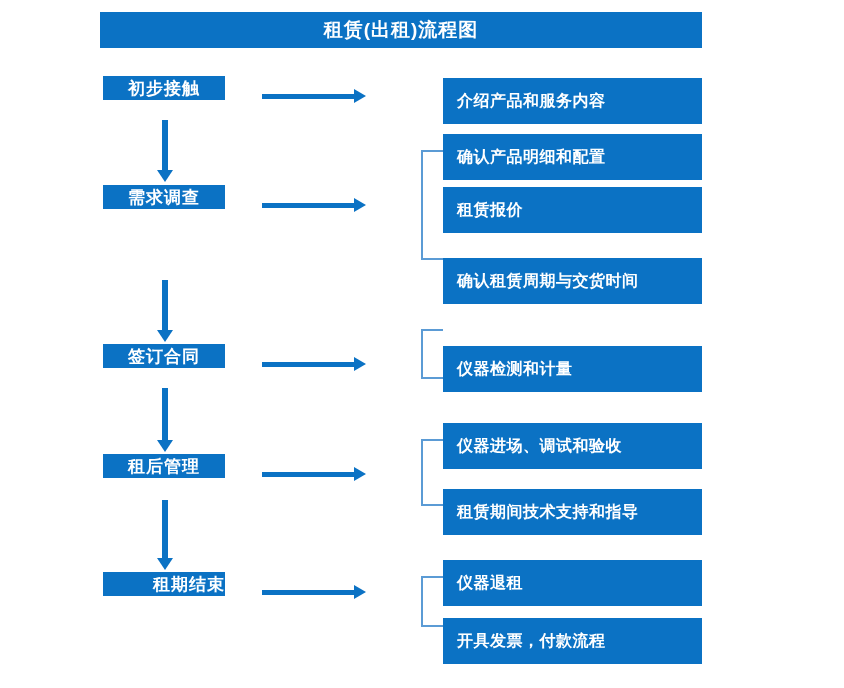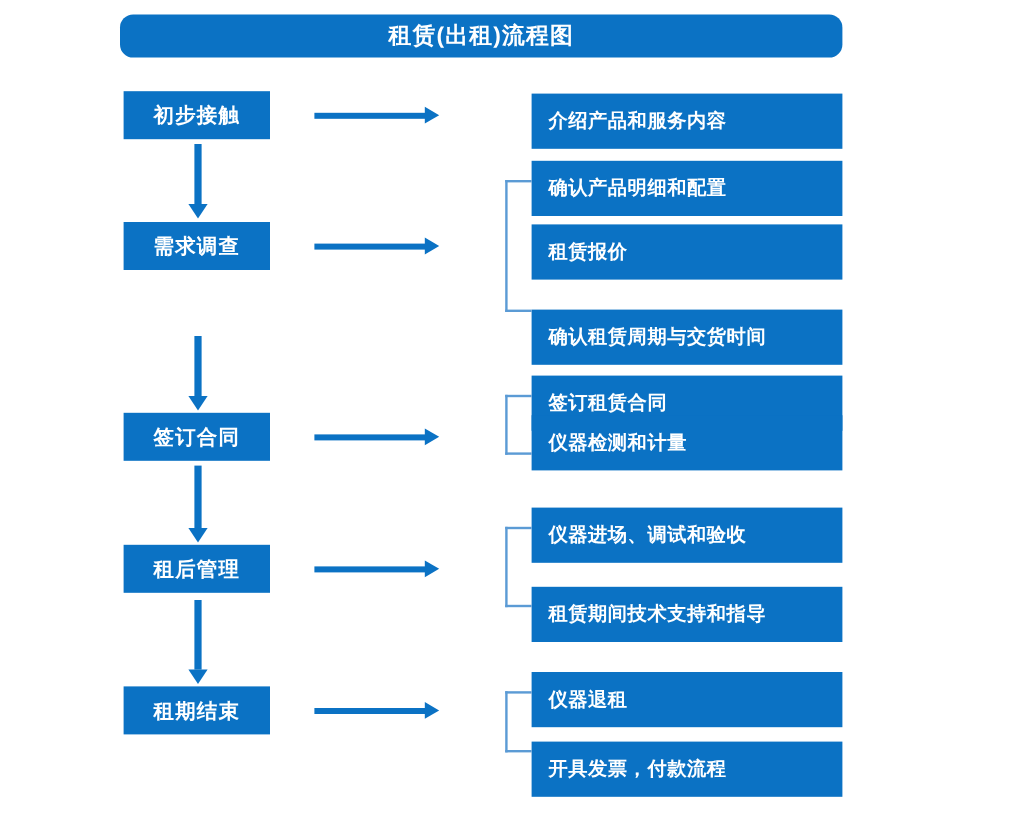--- a/index.html
+++ b/index.html
@@ -24,35 +24,34 @@
     width: 602px;
     height: 36px;
     background: #0B72C4;
     color: #ffffff;
     font-size: 19px;
     font-weight: bold;
     display: flex;
     align-items: center;
     justify-content: center;
     letter-spacing: 1px;
-    border-radius: 11px;
   }
   .node {
     position: absolute;
     background: #0B72C4;
     color: #ffffff;
     font-weight: bold;
     display: flex;
     align-items: center;
     box-sizing: border-box;
   }
   .node.stage {
     left: 103px;
     width: 122px;
-    height: 40px;
+    height: 24px;
     justify-content: center;
     font-size: 17px;
     letter-spacing: 1px;
   }
   .node.detail {
     left: 443px;
     width: 259px;
     height: 46px;
     justify-content: flex-start;
     padding-left: 14px;
@@ -125,38 +124,35 @@
   </div>
   <div class="node stage" style="top:185px;">
     <span>需求调查</span>
   </div>
   <div class="node stage" style="top:344px;">
     <span>签订合同</span>
   </div>
   <div class="node stage" style="top:454px;">
     <span>租后管理</span>
   </div>
-  <div class="node stage" style="top:572px;">
+  <div class="node stage" style="top:572px;justify-content:flex-end;">
     <span>租期结束</span>
   </div>
 
   <div class="node detail" style="top:78px;">
     <span>介绍产品和服务内容</span>
   </div>
   <div class="node detail" style="top:134px;">
     <span>确认产品明细和配置</span>
   </div>
   <div class="node detail" style="top:187px;">
     <span>租赁报价</span>
   </div>
   <div class="node detail" style="top:258px;">
     <span>确认租赁周期与交货时间</span>
-  </div>
-  <div class="node detail" style="top:313px;">
-    <span>签订租赁合同</span>
   </div>
   <div class="node detail" style="top:346px;">
     <span>仪器检测和计量</span>
   </div>
   <div class="node detail" style="top:423px;">
     <span>仪器进场、调试和验收</span>
   </div>
   <div class="node detail" style="top:489px;">
     <span>租赁期间技术支持和指导</span>
   </div>

